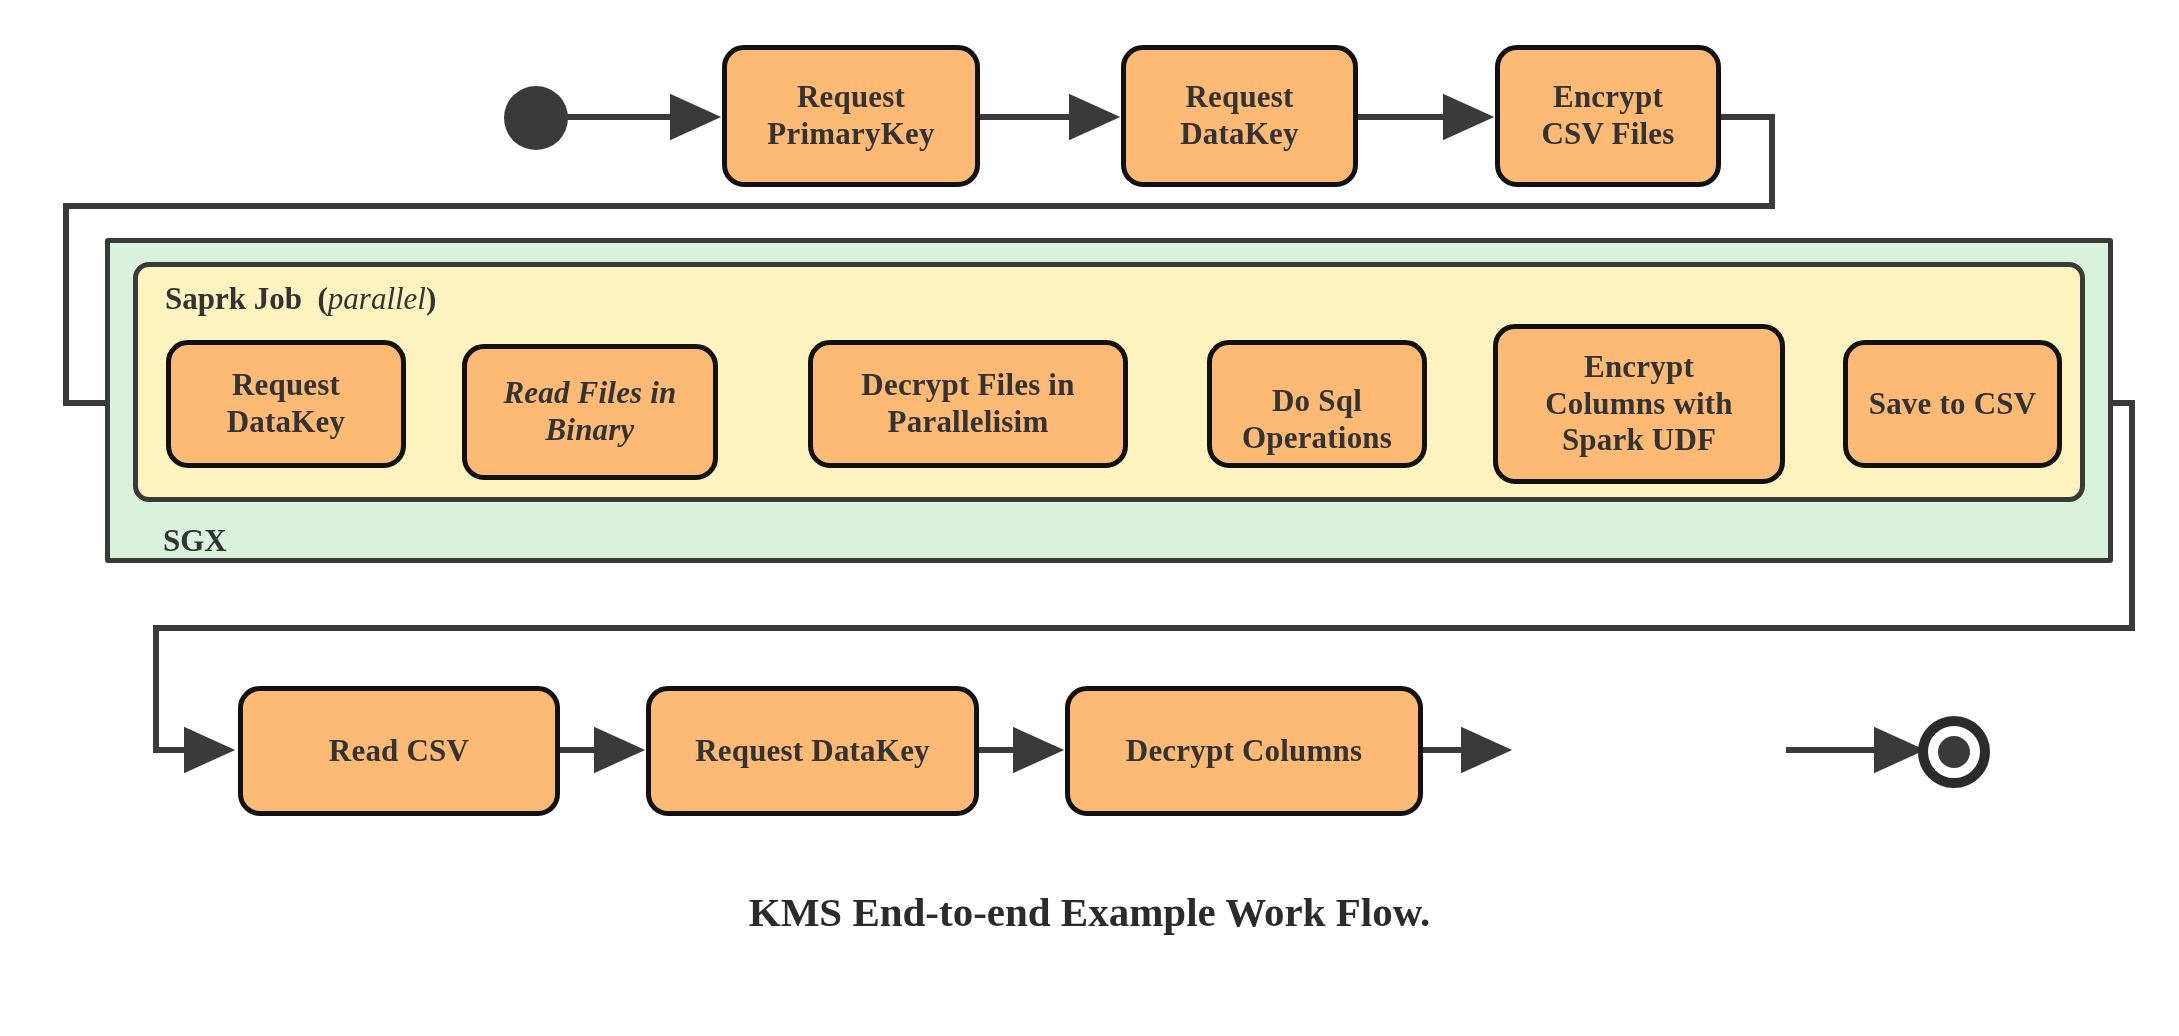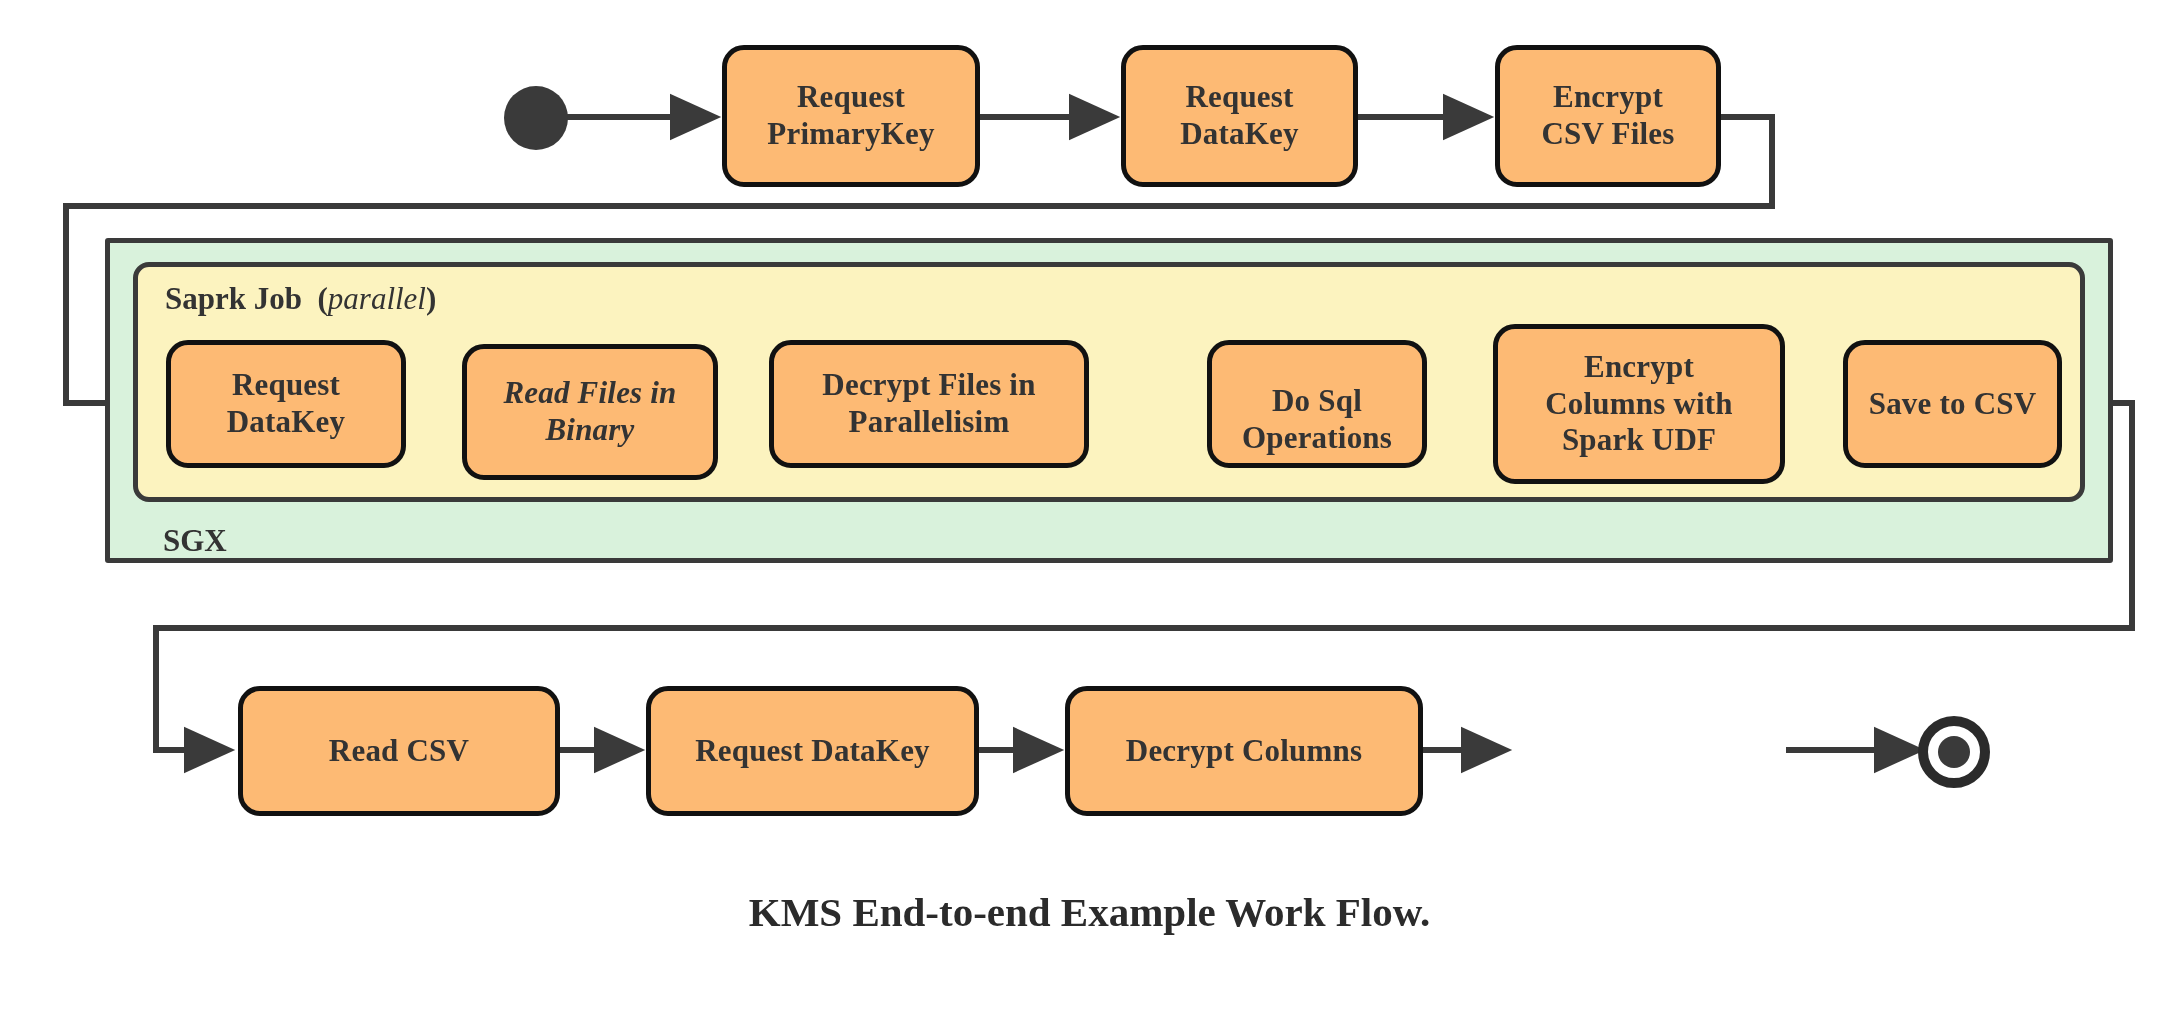--- a/index.html
+++ b/index.html
@@ -166,21 +166,21 @@
       </span>
   </div>
 
   <div class="node" style="left:462px; top:344px; width:256px; height:136px;font-style:italic;">
     <span>
         <span style="display: block;">Read Files in</span>
         <span style="display: block;">Binary</span>
       </span>
   </div>
 
-  <div class="node" style="left:769px; top:340px; width:320px; height:128px;">
+  <div class="node" style="left:808px; top:340px; width:320px; height:128px;">
     <span>
         <span style="display: block;">Decrypt Files in</span>
         <span style="display: block;">Parallelisim</span>
       </span>
   </div>
 
   <div class="node" style="left:1207px; top:340px; width:220px; height:128px;">
     <span>
         <span style="display: block; margin-top: 32px;">Do Sql</span>
         <span style="display: block;">Operations</span>

